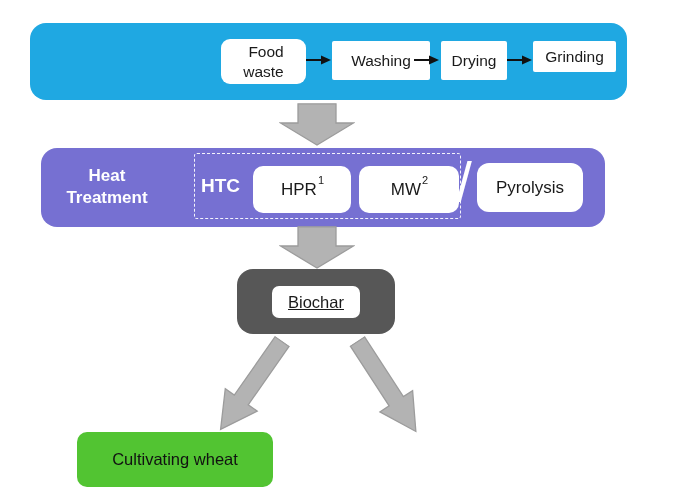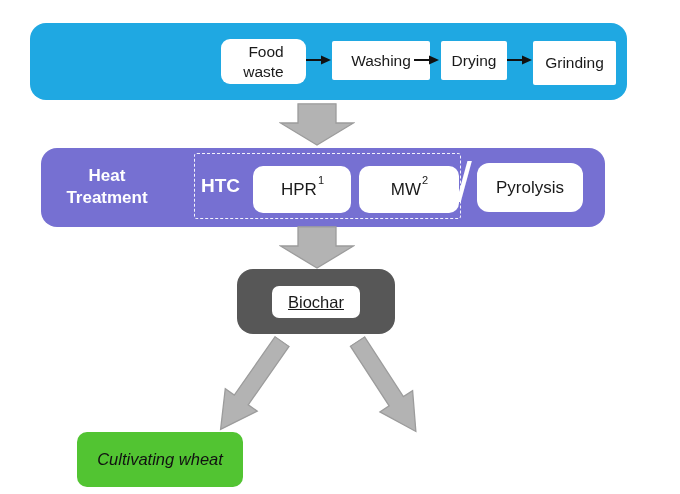--- a/index.html
+++ b/index.html
@@ -22,21 +22,21 @@
 
   .node {
     position:absolute; background:var(--node-bg,#ffffff); color:var(--node-text,#1a1a1a);
     display:flex; align-items:center; justify-content:center;
     text-align:center; white-space:pre-line; line-height:1.25;
   }
   .node.step { font-size:15.5px; border-radius:2px; }
   .node.step-first { left:191px; top:16px; width:85px; height:45px; border-radius:9px;text-align:right; }
   .node.step-2 { left:302px; top:18px; width:98px; height:39px; }
   .node.step-3 { left:411px; top:18px; width:66px; height:39px; }
-  .node.step-4 { left:503px; top:18px; width:83px; height:44px; }
+  .node.step-4 { left:503px; top:18px; width:83px; height:31px; }
 
   .mini-arrow { position:absolute; top:31px; width:26px; height:12px; }
   .mini-arrow.m1 { left:276px; }
   .mini-arrow.m2 { left:384px; }
   .mini-arrow.m3 { left:477px; }
 
   .dashed-group {
     position:absolute; left:153px; top:5px; width:267px; height:66px;
     border:1.5px dashed rgba(255,255,255,0.92); border-radius:3px; box-sizing:border-box;
   }
@@ -63,21 +63,21 @@
 
   .diag-arrow { position:absolute; width:42px; height:110px; }
   .diag-arrow.left  { left:230px; top:331px; transform:rotate(35deg); }
   .diag-arrow.right { left:366px; top:332px; transform:rotate(-33deg); }
 
   .output {
     position:absolute; background:var(--output-bg,#52C432); color:#111111;
     border-radius:10px; display:flex; align-items:center; justify-content:center;
     font-size:16.5px; text-align:center;
   }
-  .output.left  { left:77px;  top:432px; width:166px; height:55px;font-style:italic; }
+  .output.left  { left:77px;  top:432px; width:196px; height:55px; }
   .output.right { left:384px; top:432px; width:147px; height:55px; }
 </style>
 </head>
 <body>
 
 <div class="canvas">
 
   <div class="band pretreatment">
     <div class="node step step-first">Food
 waste</div>

